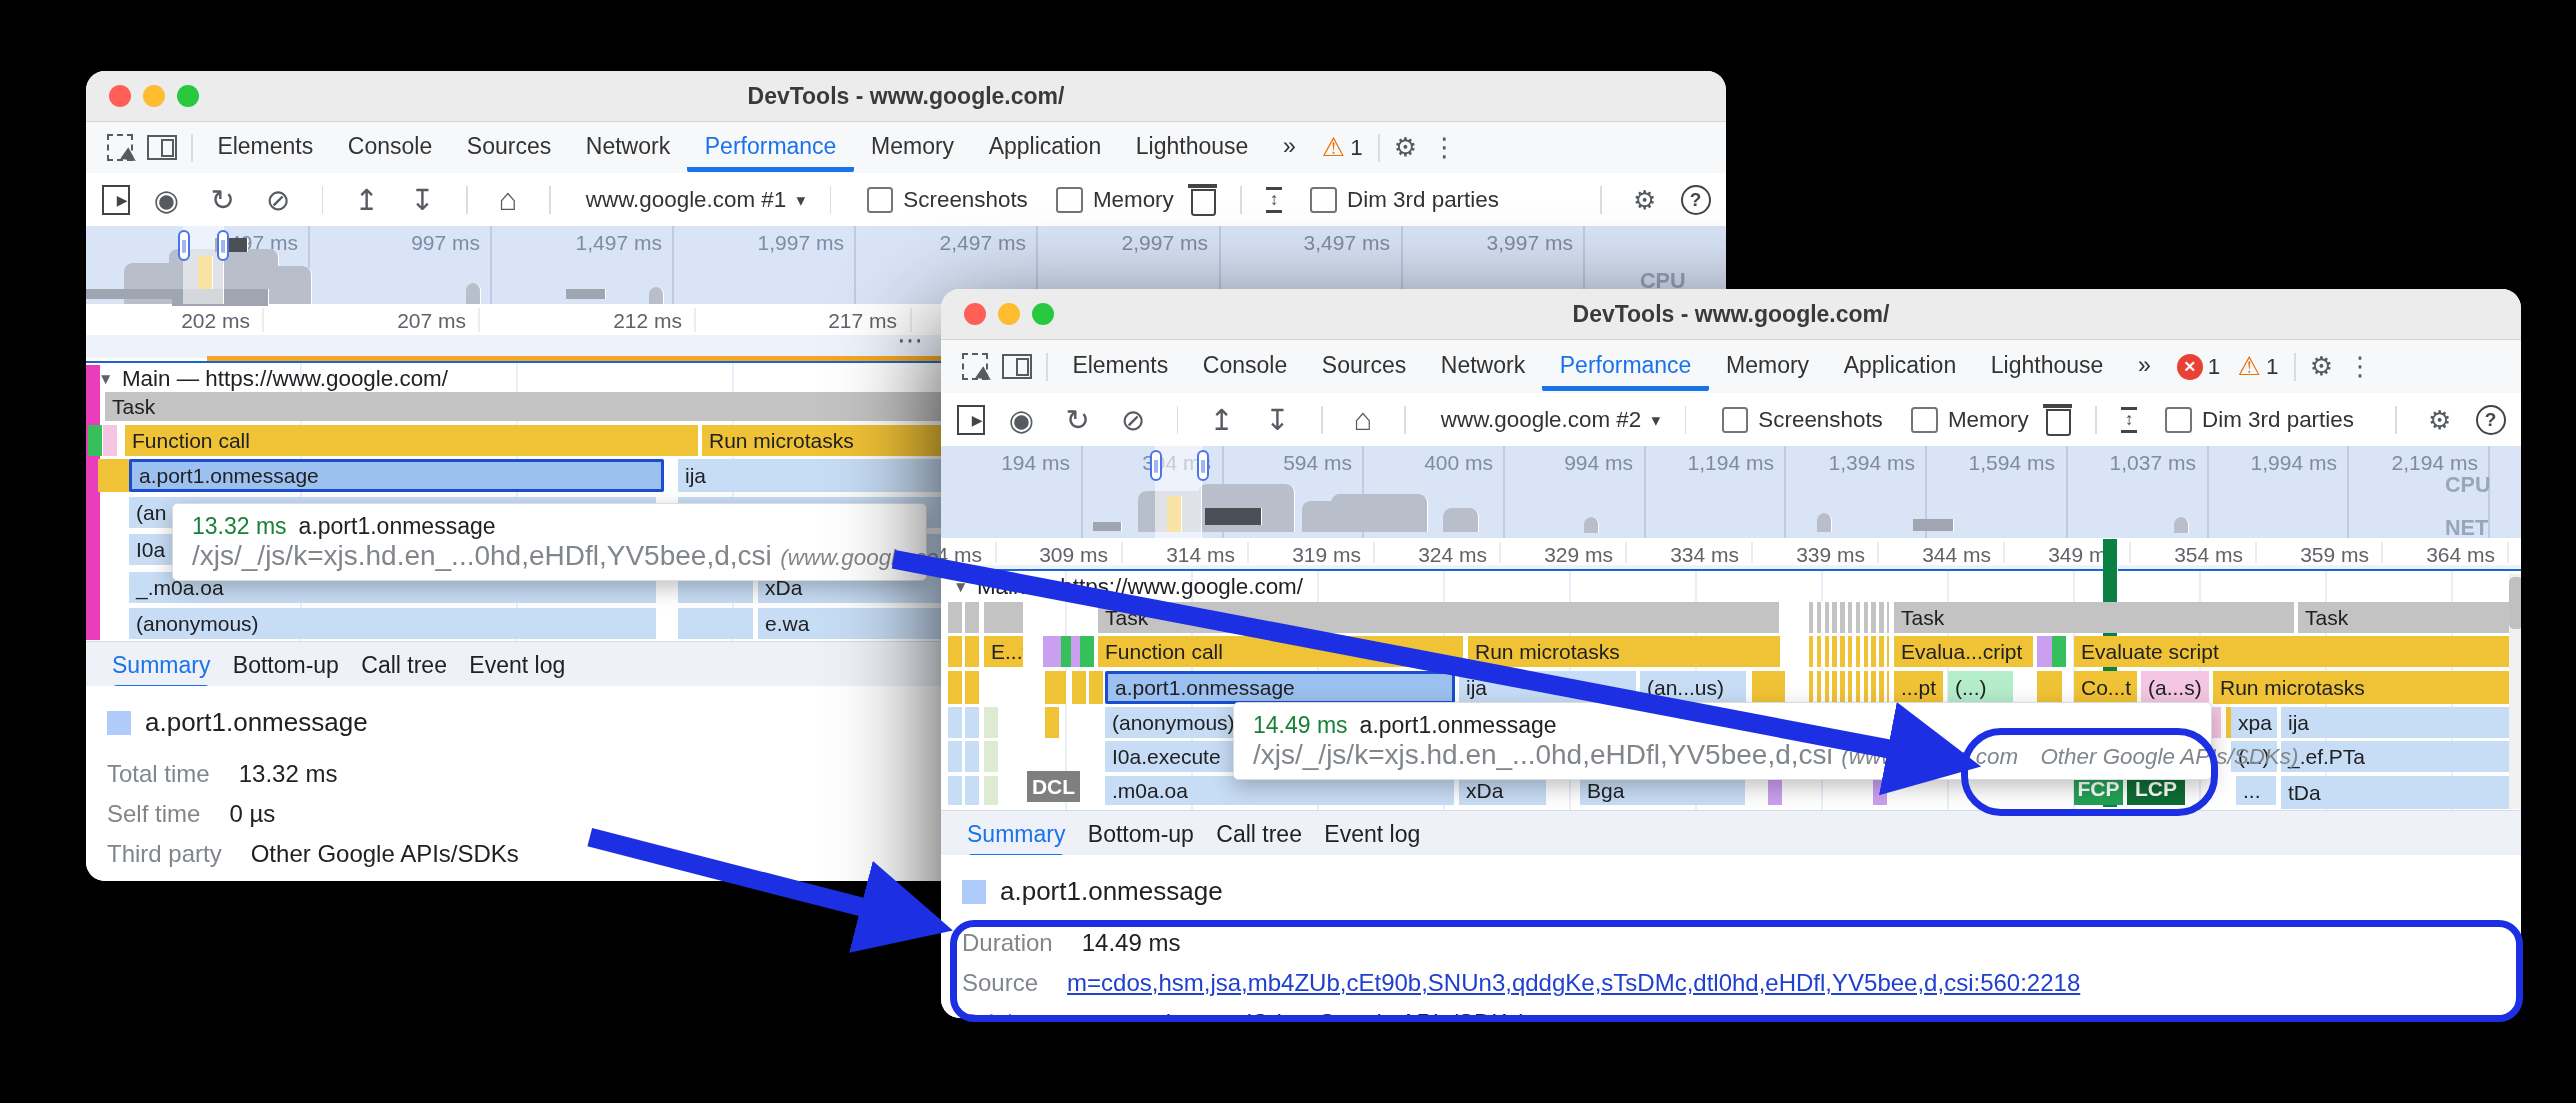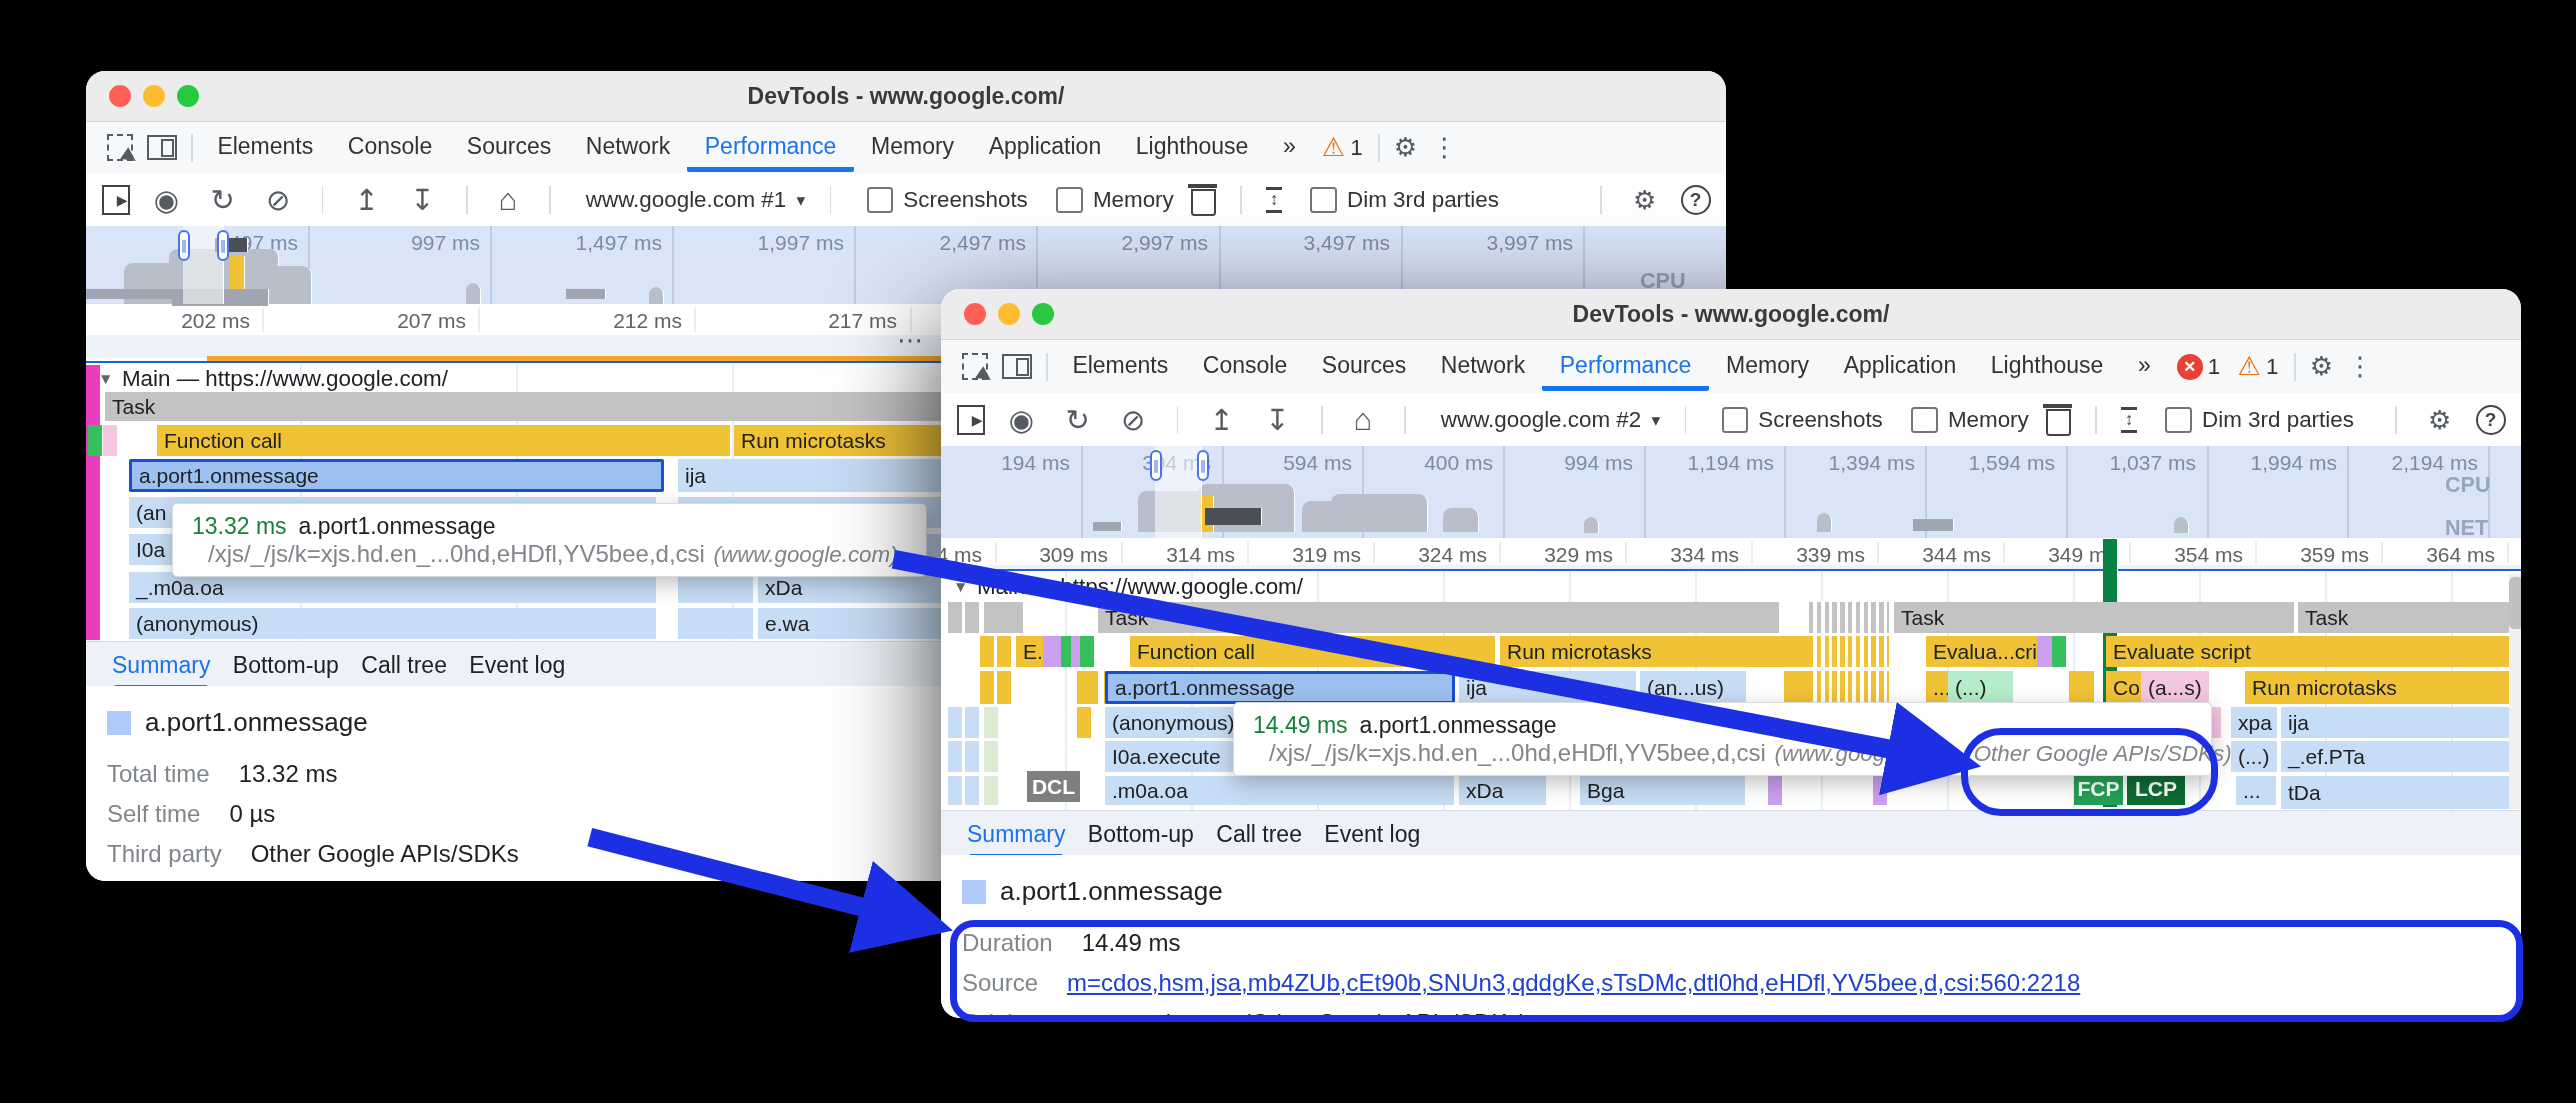--- a/index.html
+++ b/index.html
@@ -61,21 +61,21 @@
   .mainhdr{position:absolute;font-size:22.4px;color:#202124;display:flex;gap:8.6px;align-items:center;}
   .mainhdr .caret{color:#5f6368;font-size:15.5px;}
   .tick{position:absolute;transform:translateX(-100%);font-size:21px;color:#7d8ca6;white-space:nowrap;}
   .rulerrow .tick{color:#5f6368;}
   .gl{position:absolute;top:0;bottom:0;width:1.7px;background:rgba(120,140,180,.28);}
   .tsep{position:absolute;top:3.5px;bottom:3.5px;width:1.7px;background:#ececec;}
   .cpu-label{position:absolute;font-size:21.6px;font-weight:bold;color:#97a5bd;}
   
   .bar{position:absolute;display:flex;align-items:center;font-size:21px;color:#202124;
     padding:0 7px;box-sizing:border-box;white-space:nowrap;overflow:hidden;border-right:0.9px solid #fff;}
-  .c-y{background:#f0c236;margin-left:32px;} .c-g{background:#c3c3c3;} .c-b{background:#c7ddf5;}
+  .c-y{background:#f0c236;} .c-g{background:#c3c3c3;} .c-b{background:#c7ddf5;}
   .c-sel{background:#9cc0ef;border:3.5px solid #1a4ed0;border-radius:1.7px;}
   .c-m{background:#b5ecca;} .c-p{background:#f4c6e1;} .c-v{background:#cb9ff0;}
   .c-grn{background:#35c05c;} .c-grn2{background:#dcebd2;} .c-mag{background:#e83ebc;}
   .c-dcl{background:#7f7f7f;color:#fff;font-weight:bold;justify-content:center;}
   .c-fcp{background:#23a055;color:#fff;font-weight:bold;justify-content:center;}
   .c-lcp{background:#0e6c33;color:#fff;font-weight:bold;justify-content:center;}
   .c-dark{background:#4a4f56;} .c-gray1{background:#9fa6b2;}
   .c-wav{background:#b9bfca;border-radius:8.6px 8.6px 0 0;}
   .c-orange{background:#f5a623;}
   .c-gsl{background:repeating-linear-gradient(90deg,#c3c3c3 0 4.3px,#fff 4.3px 7.8px);}
@@ -83,21 +83,21 @@
   .c-selwin{background:rgba(255,255,255,.55);}
   .c-hnd{background:#fff;border:2.6px solid #4a74e8;border-radius:6px;color:#4a74e8;
     font-size:13px;justify-content:center;padding:0;}
   .c-grnline{background:#0a8043;}
   .c-track{background:#f0f0f0;} .c-thumb{background:#c0c0c0;border-radius:5.2px;}
   
   .tooltip{position:absolute;background:#fff;border:0.9px solid #dadce0;border-radius:5.2px;
     box-shadow:0 7px 21px rgba(0,0,0,.25);padding:8.6px 19px;z-index:6;}
   .tt-time{color:#188038;font-size:23px;margin-right:12px;}
   .tt-name{color:#202124;font-size:23px;}
-  .tt-url{color:#80868b;font-size:24px;margin-left:16px;}
+  .tt-url{color:#80868b;font-size:28px;}
   .tt-site{color:#80868b;font-size:22.4px;font-style:italic;margin-left:8.6px;}
   .tt-hl{color:#80868b;font-size:22.4px;font-style:italic;margin-left:22.4px;}
   
   .btabs{position:absolute;left:0;right:0;display:flex;align-items:flex-start;gap:22.4px;
     background:#eef2f8;border-top:0.9px solid #d7dce4;padding:0 26px;}
   #back-win .btabs{top:570px;height:45px;} #front-win .btabs{top:521px;height:45px;}
   .btab{font-size:23px;color:#202124;padding-top:10.4px;}
   .btab.active{color:#1a73e8;}
   .btab.active:after{content:"";display:block;height:5.2px;background:#1a73e8;border-radius:5.2px 5.2px 0 0;margin-top:5.2px;}
   .summary{position:absolute;left:0;right:0;bottom:0;background:#fff;padding:21px 0 0 21px;box-sizing:border-box;}

